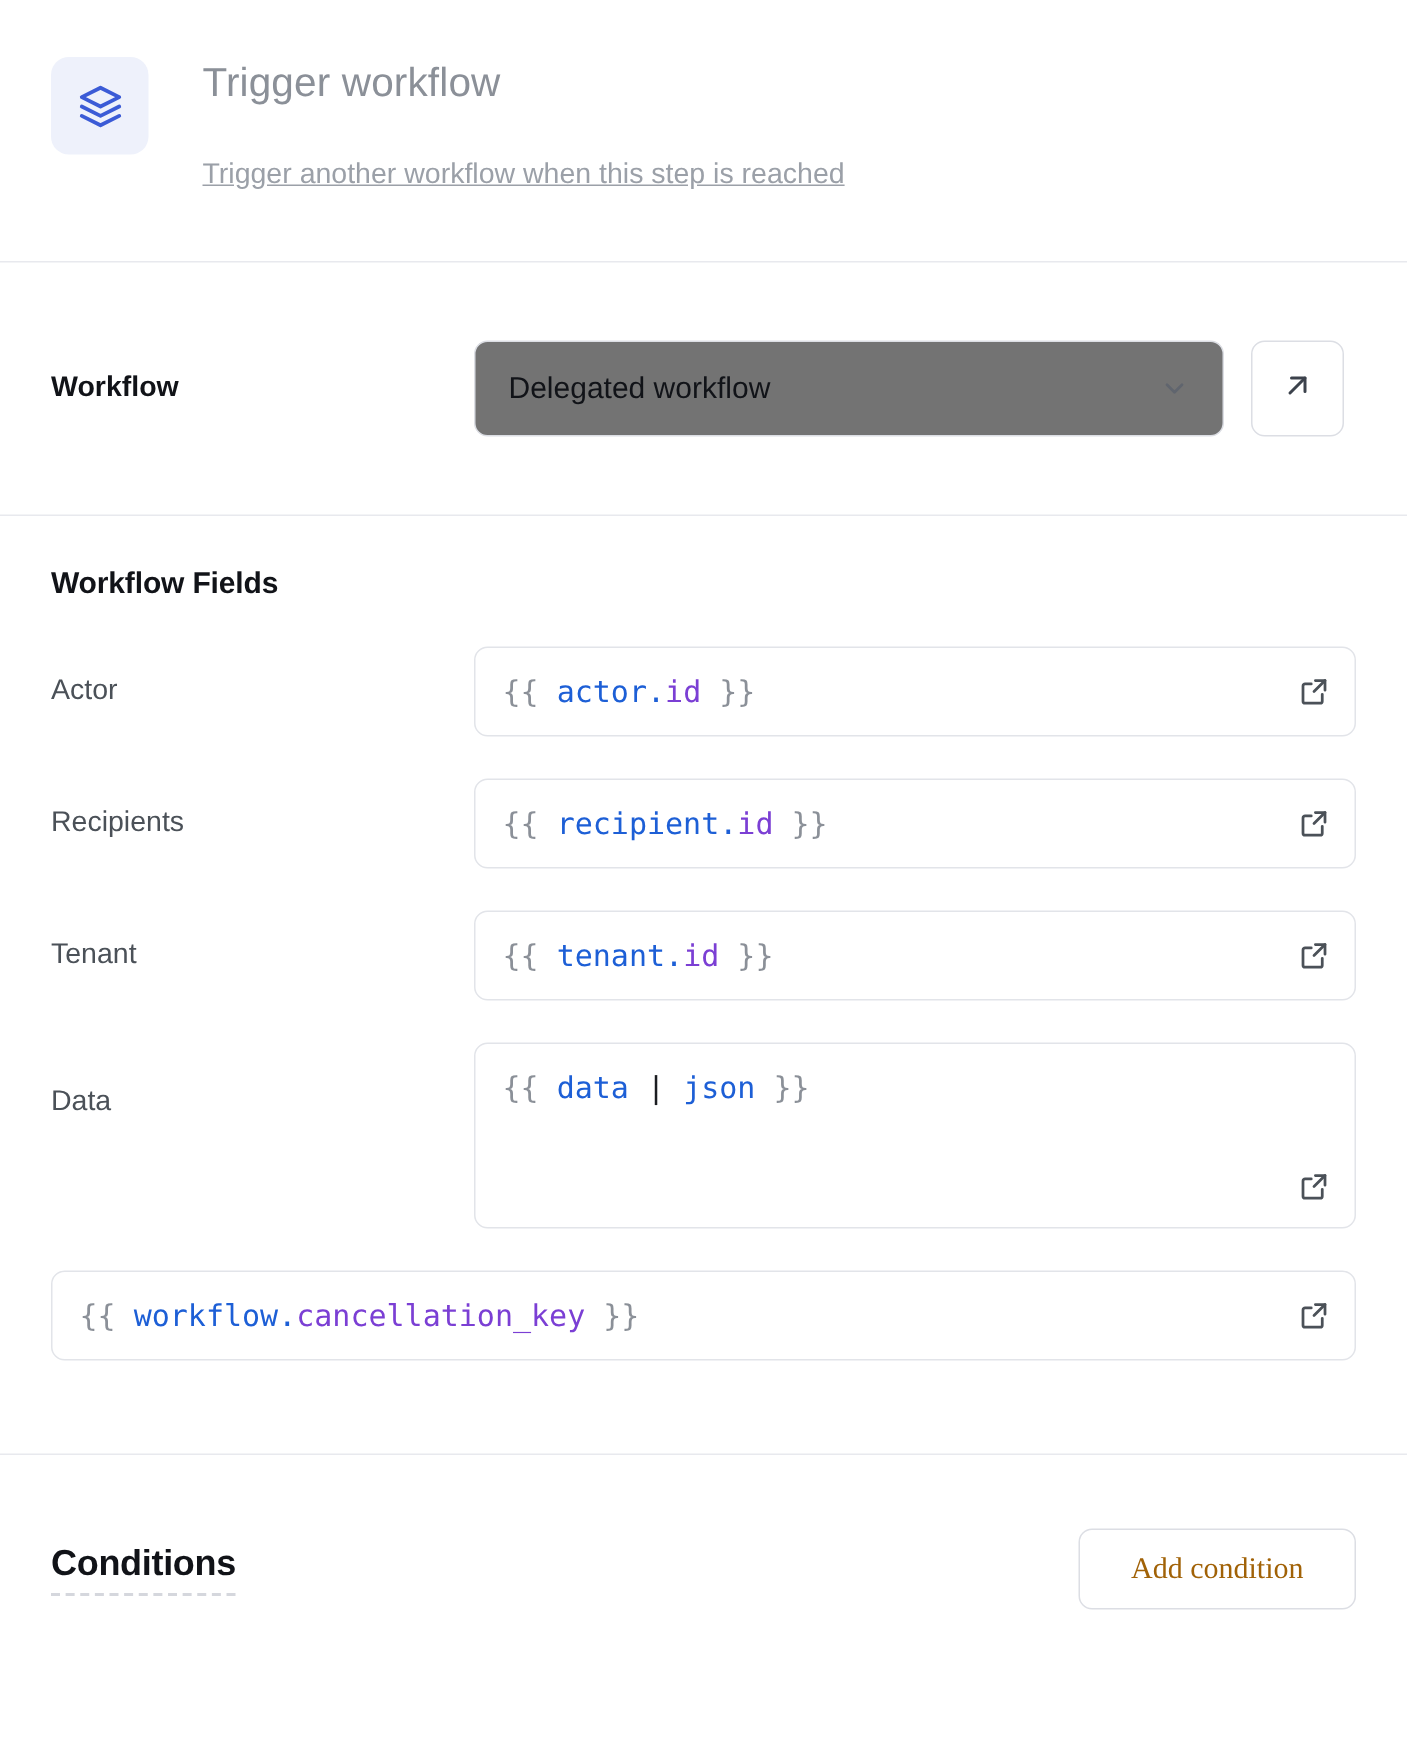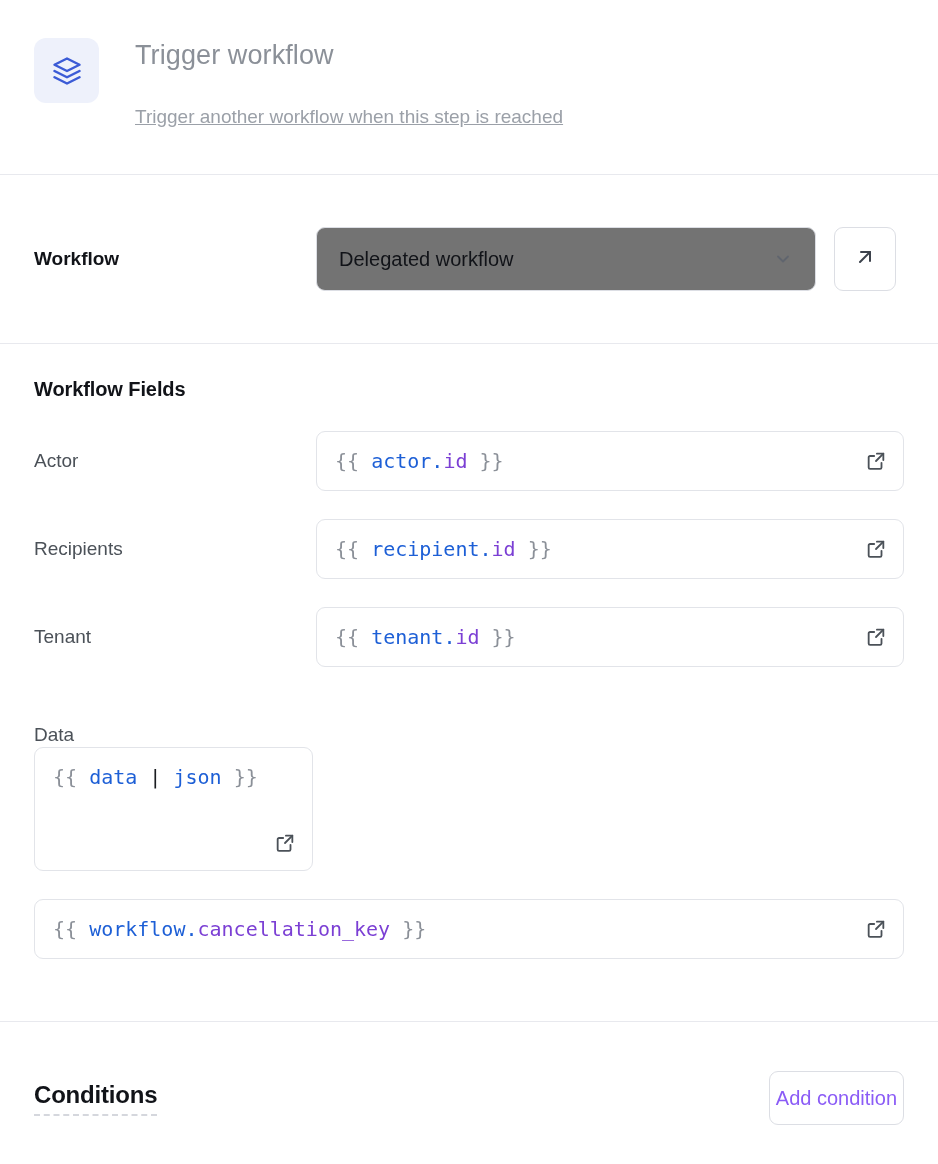--- a/index.html
+++ b/index.html
@@ -122,21 +122,21 @@
     font-weight: 700;
     color: #111318;
     letter-spacing: -0.1px;
     margin-bottom: 30px;
   }
   .field-row {
     display: flex;
     align-items: center;
     margin-bottom: 28px;
   }
-  .field-row.tall { align-items: flex-start; flex-direction: column; }
+  .field-row.tall { align-items: flex-start; }
   .field-label {
     font-size: 19px;
     color: #4b5158;
     width: 282px;
     min-width: 282px;
     line-height: 24px;
   }
   .field-row.tall .field-label { padding-top: 28px; }
 
   .code-box {
@@ -193,23 +193,23 @@
     color: #111318;
     letter-spacing: -0.2px;
     border-bottom: 2px dashed #d5d7dd;
     padding-bottom: 5px;
   }
   .btn-outline {
     border: 1px solid #dcdee4;
     border-radius: 9px;
     background: #fff;
     font-size: 20px;
-    color: #8b5cf6;
-    padding: 14px 6px;
-    font-family: Liberation Sans, sans-serif;
+    color: #a16207;
+    padding: 14px 34px;
+    font-family: Liberation Serif, serif;
     line-height: 24px;
   }
 </style>
 </head>
 <body>
 
 <div class="panel">
 
   <div class="header">
     <div class="header-icon-box">

